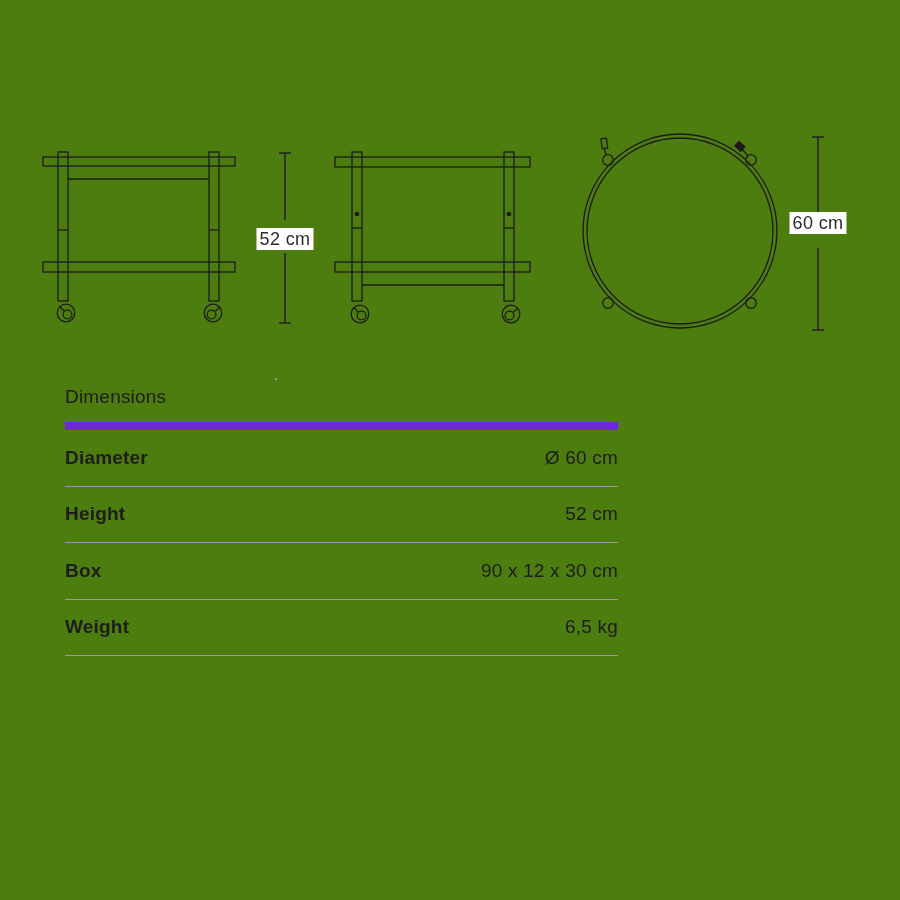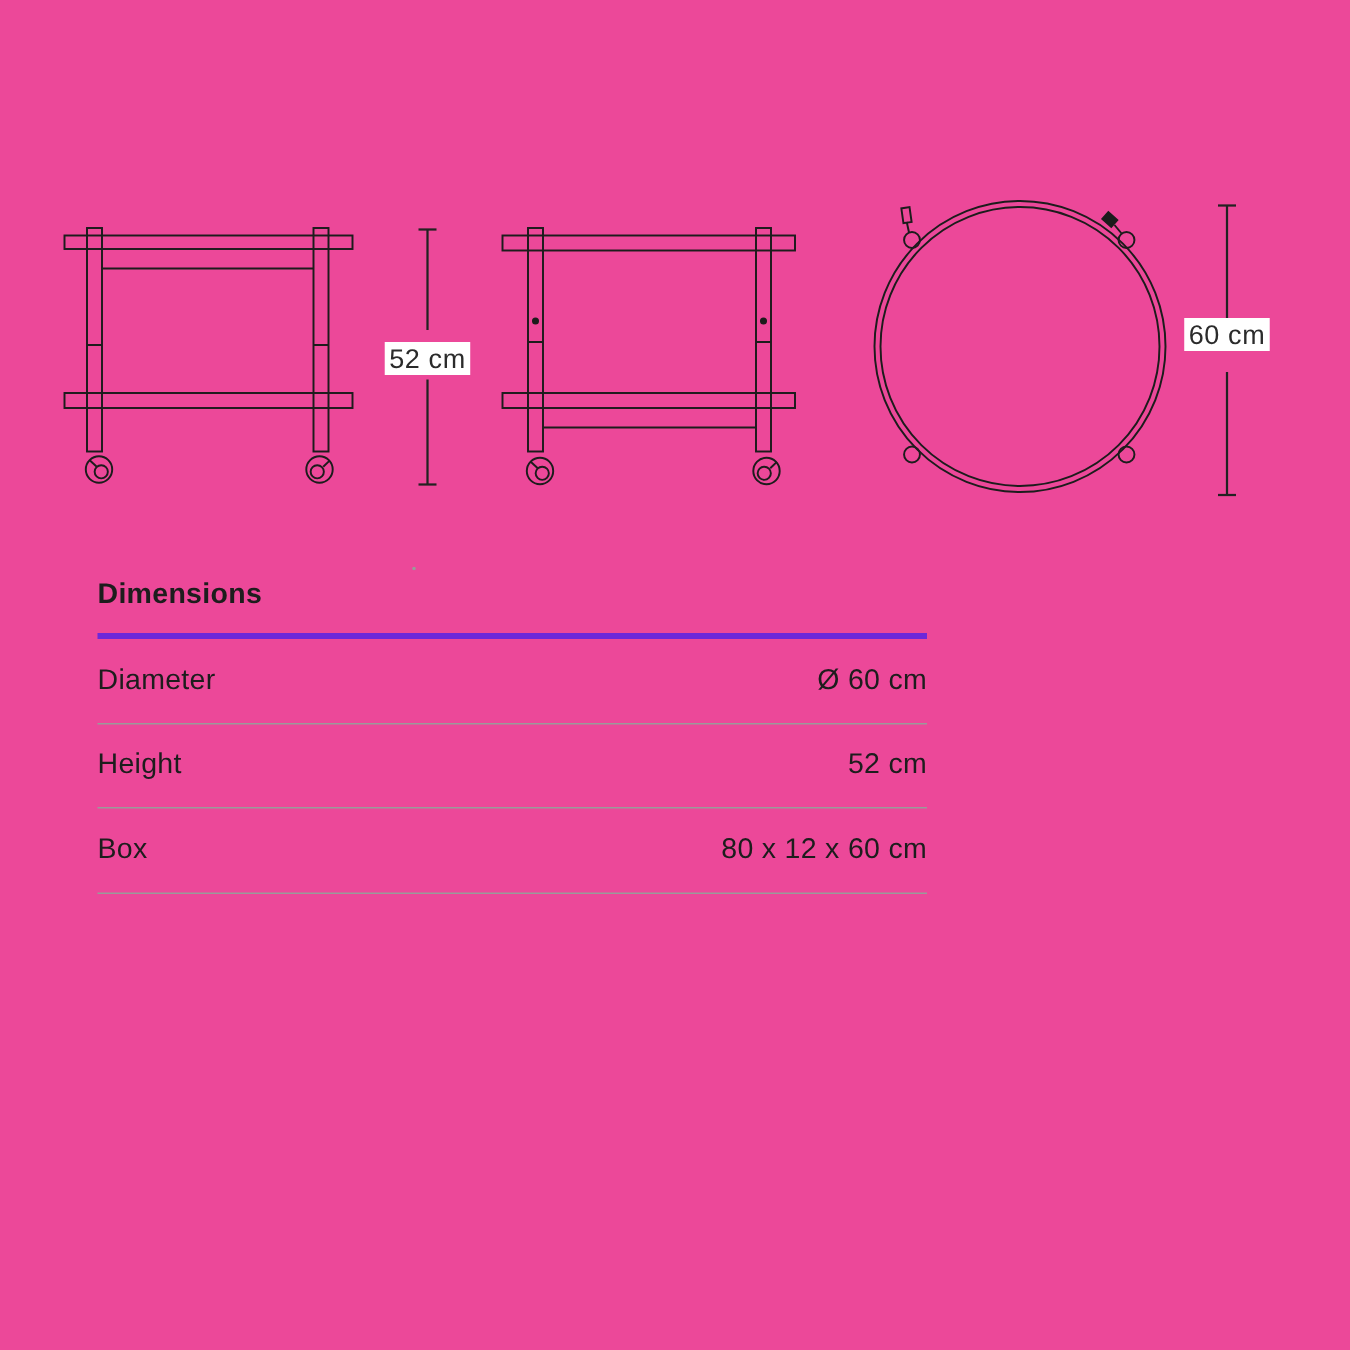--- a/index.html
+++ b/index.html
@@ -5,21 +5,21 @@
   html, body {
     margin: 0;
     padding: 0;
     background: #ffffff;
     font-family: "Liberation Sans", "DejaVu Sans", sans-serif;
   }
   .canvas {
     position: relative;
     width: 900px;
     height: 900px;
-    background: #ec4899;
+    background: #4d7c0f;
     overflow: hidden;
   }
   svg.drawings {
     position: absolute;
     left: 0;
     top: 0;
   }
   .dim-label {
     position: absolute;
     transform: translateX(-50%);
@@ -35,32 +35,32 @@
     position: absolute;
     left: 65px;
     top: 386px;
     width: 553px;
     color: #1d1d1d;
     font-size: 19px;
     letter-spacing: 0.2px;
   }
   .spec-title {
     font-size: 19px;
-    font-weight: 700;
+    font-weight: 400;
     height: 36px;
-    border-bottom: 4px solid #6d28d9;
+    border-bottom: 8px solid #6d28d9;
   }
   .spec-row {
     height: 55.5px;
     border-bottom: 1.5px solid #9a9a9a;
     display: flex;
     justify-content: space-between;
     align-items: center;
   }
-  .spec-row .label { text-align: right; }
+  .spec-row .label { text-align: right; font-weight: bold; }
   .spec-row .value { text-align: right; }
 </style>
 </head>
 <body>
 
 <div class="canvas">
 
   <svg class="drawings" width="900" height="385" viewBox="0 0 900 385" fill="none" stroke="#1c1c1c" stroke-width="1.3">
 
     <g>
@@ -147,17 +147,21 @@
     <div class="spec-row">
       <span class="label">Diameter</span>
       <span class="value">Ø 60 cm</span>
     </div>
     <div class="spec-row">
       <span class="label">Height</span>
       <span class="value">52 cm</span>
     </div>
     <div class="spec-row">
       <span class="label">Box</span>
-      <span class="value">80 x 12 x 60 cm</span>
+      <span class="value">90 x 12 x 30 cm</span>
+    </div>
+    <div class="spec-row">
+      <span class="label">Weight</span>
+      <span class="value">6,5 kg</span>
     </div>
   </div>
 
 </div>
 
 </body></html>

